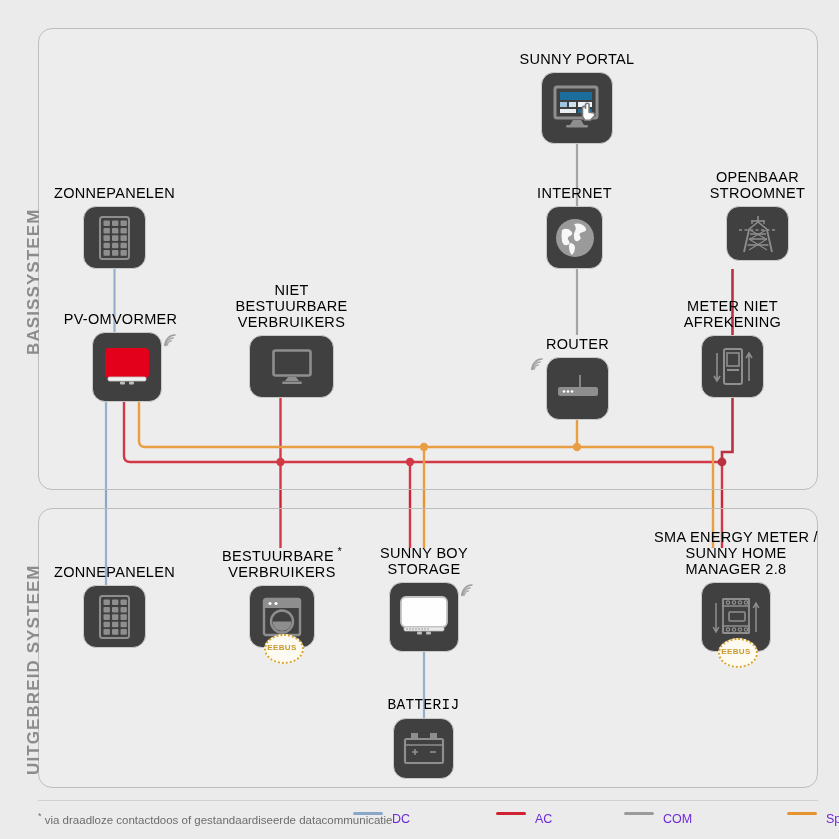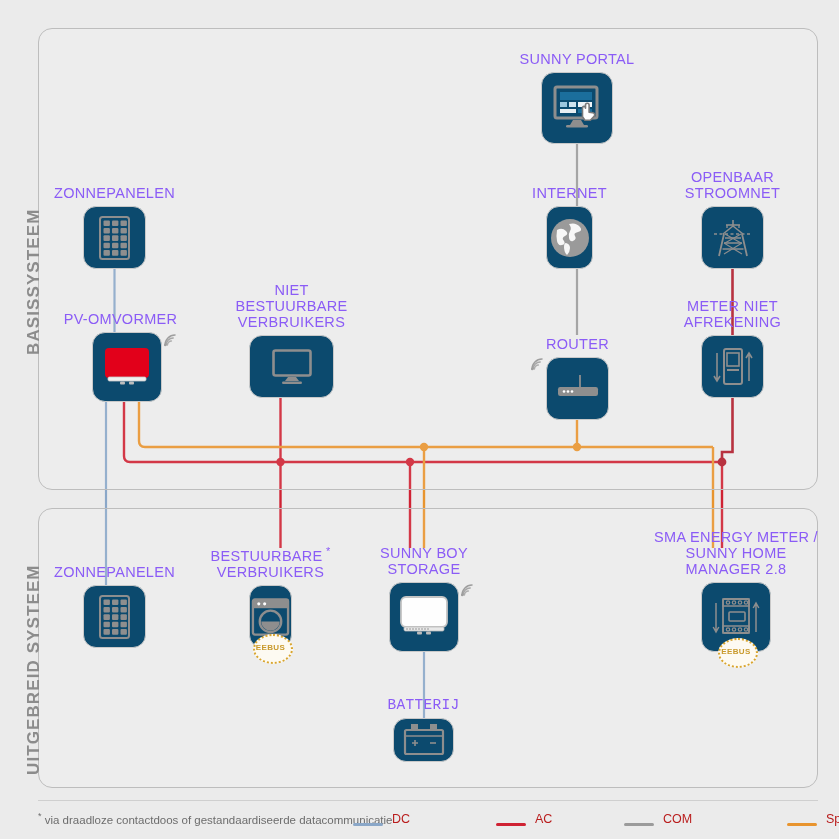--- a/index.html
+++ b/index.html
@@ -35,30 +35,30 @@
 
   
   .node{position:absolute;}
   .node-caption{
     position:absolute;
     left:50%;
     transform:translateX(-50%);
     bottom:100%;
     margin-bottom:5px;
     text-align:center;
-    color:#8b5cf6;
+    color:#000000;
     font-size:14.5px;
     line-height:16px;
     letter-spacing:.3px;
     white-space:nowrap;
   }
   .node-caption .ast{font-size:11px;vertical-align:super;}
   .node-box{
     width:100%;height:100%;
-    background:#0c4a6e;
+    background:#404040;
     border:1px solid #c9c9c9;
     border-radius:13px;
     box-sizing:border-box;
     display:flex;align-items:center;justify-content:center;
     position:relative;
   }
   .wifi{
     position:absolute;
     color:#9e9e9e;
     font-size:17px;
@@ -96,22 +96,22 @@
     position:absolute;left:38px;top:0;width:780px;height:1px;background:#cfcfcf;
   }
   .footnote{
     position:absolute;left:38px;top:11px;
     font-size:11.5px;color:#6d6d6d;
     white-space:nowrap;
   }
   .footnote .ast{font-size:9px;vertical-align:super;}
   .legend-item{
     position:absolute;top:12px;
-    display:flex;align-items:flex-end;gap:9px;
-    font-size:12.5px;color:#b91c1c;
+    display:flex;align-items:flex-start;gap:9px;
+    font-size:12.5px;color:#6d28d9;
     white-space:nowrap;
   }
   .legend-swatch{display:block;width:30px;height:2.6px;border-radius:2px;}
 </style>
 </head>
 <body>
 
 <div id="stage">
 
   <svg id="wires" viewBox="0 0 839 839">
@@ -184,34 +184,34 @@
         <rect x="17" y="17" width="7" height="5" fill="#cfe3ee"></rect>
         <rect x="26" y="17" width="14" height="5" fill="#eef4f8"></rect>
         <rect x="8" y="24" width="16" height="4" fill="#e8eef2"></rect>
         <rect x="26" y="24" width="14" height="4" fill="#1b6e9c"></rect>
         <path d="M18,40 L32,40 L29,35 L21,35 Z" fill="#8e8e8e"></path>
         <rect x="14" y="40" width="22" height="2.6" rx="1.3" fill="#8e8e8e"></rect>
         <path d="M33.5,20 c0,-2.4 3.6,-2.4 3.6,0 l0,7.2 3.6,0.6 c2.4,0.5 2.4,2.6 1.2,3.8 l-3.6,3.6 -5.4,0 -2.4,-3.6 0,-8.4 c0,-2.4 3,-2.4 3,0 z" fill="#ffffff" stroke="#7a7a7a" stroke-width="1.6" stroke-linejoin="round"></path>
       </svg>
         </div>
       </div>
-      <div class="node" style="left: 546px; top: 206px; width: 47px; height: 63px;">
+      <div class="node" style="left: 546px; top: 206px; width: 57px; height: 63px;">
         <div class="node-caption">
           <div>INTERNET</div>
         </div>
         <div class="node-box">
           <svg width="42" height="42" viewBox="0 0 42 42">
         <circle cx="21" cy="21" r="19" fill="#9a9a9a"></circle>
         <path d="M8,13 q5,-3 9,1 q3,3 -1,5 q-4,2 -1,5 q2,3 -2,4 q-4,1 -5,-4 q-1,-5 0,-11 z" fill="#ffffff" opacity="0.92"></path>
         <path d="M20,7 q7,-2 11,3 q3,4 -2,5 q-5,1 -3,4 q2,3 -2,5 q-3,1 -4,-3 q-1,-4 1,-7 q2,-3 -1,-7 z" fill="#ffffff" opacity="0.92"></path>
         <path d="M17,26 q4,1 4,5 q0,4 -3,7 q-3,-3 -3,-8 q0,-4 2,-4 z" fill="#ffffff" opacity="0.92"></path>
       </svg>
         </div>
       </div>
-      <div class="node" style="left: 701px; top: 206px; width: 63px; height: 63px;">
+      <div class="node" style="left: 726px; top: 206px; width: 63px; height: 55px;">
         <div class="node-caption">
           <div>OPENBAAR</div>
           <div>STROOMNET</div>
         </div>
         <div class="node-box">
           <svg width="46" height="44" viewBox="0 0 46 44">
         <line x1="23" y1="4" x2="23" y2="10" stroke="#8e8e8e" stroke-width="1.6"></line>
         <line x1="16" y1="9" x2="30" y2="9" stroke="#8e8e8e" stroke-width="1.6"></line>
         <line x1="17" y1="9" x2="17" y2="12" stroke="#8e8e8e" stroke-width="1.4"></line>
         <line x1="29" y1="9" x2="29" y2="12" stroke="#8e8e8e" stroke-width="1.4"></line>
@@ -338,21 +338,21 @@
             <rect x="24.5" y="21.3" width="6.4" height="5.6" rx="1" fill="#8e8e8e"></rect>
             <rect x="7.5" y="28.700000000000003" width="6.4" height="5.6" rx="1" fill="#8e8e8e"></rect>
             <rect x="16" y="28.700000000000003" width="6.4" height="5.6" rx="1" fill="#8e8e8e"></rect>
             <rect x="24.5" y="28.700000000000003" width="6.4" height="5.6" rx="1" fill="#8e8e8e"></rect>
             <rect x="7.5" y="36.1" width="6.4" height="5.6" rx="1" fill="#8e8e8e"></rect>
             <rect x="16" y="36.1" width="6.4" height="5.6" rx="1" fill="#8e8e8e"></rect>
             <rect x="24.5" y="36.1" width="6.4" height="5.6" rx="1" fill="#8e8e8e"></rect>
           </svg>
         </div>
       </div>
-      <div class="node" style="left: 249px; top: 585px; width: 43px; height: 63px;">
+      <div class="node" style="left: 249px; top: 585px; width: 66px; height: 63px;">
         <div class="node-caption">
           <div>BESTUURBARE<span class="ast"> *</span></div>
           <div>VERBRUIKERS</div>
         </div>
         <div class="node-box">
           <svg width="42" height="42" viewBox="0 0 42 42">
         <rect x="3" y="3" width="36" height="36" rx="2" fill="none" stroke="#8e8e8e" stroke-width="2.4"></rect>
         <rect x="3" y="3" width="36" height="9" fill="#8e8e8e"></rect>
         <circle cx="9" cy="7.5" r="1.6" fill="#ffffff"></circle>
         <circle cx="15" cy="7.5" r="1.6" fill="#ffffff"></circle>
@@ -419,21 +419,21 @@
         <rect x="19" y="18" width="16" height="9" rx="1" fill="none" stroke="#8e8e8e" stroke-width="1.6"></rect>
         <path d="M6,9 L6,38 M3.2,33 L6,38 L8.8,33" stroke="#8e8e8e" stroke-width="1.5" fill="none"></path>
         <path d="M46,38 L46,9 M43.2,14 L46,9 L48.8,14" stroke="#8e8e8e" stroke-width="1.5" fill="none"></path>
       </svg>
           <div class="eebus">
             <span class="eebus-ring"></span>
             <span class="eebus-txt">EEBUS</span>
           </div>
         </div>
       </div>
-      <div class="node" style="left: 393px; top: 718px; width: 61px; height: 44px; font-family: Liberation Mono, monospace;">
+      <div class="node" style="left: 393px; top: 718px; width: 61px; height: 61px; font-family: Liberation Mono, monospace;">
         <div class="node-caption">
           <div>BATTERIJ</div>
         </div>
         <div class="node-box">
           <svg width="44" height="36" viewBox="0 0 44 36">
         <rect x="9" y="2" width="7" height="6" fill="#8e8e8e"></rect>
         <rect x="28" y="2" width="7" height="6" fill="#8e8e8e"></rect>
         <rect x="3" y="8" width="38" height="24" rx="1.5" fill="none" stroke="#8e8e8e" stroke-width="2.2"></rect>
         <line x1="3" y1="14" x2="41" y2="14" stroke="#8e8e8e" stroke-width="1.4"></line>
         <path d="M10,21 L16,21 M13,18 L13,24" stroke="#8e8e8e" stroke-width="1.6"></path>

